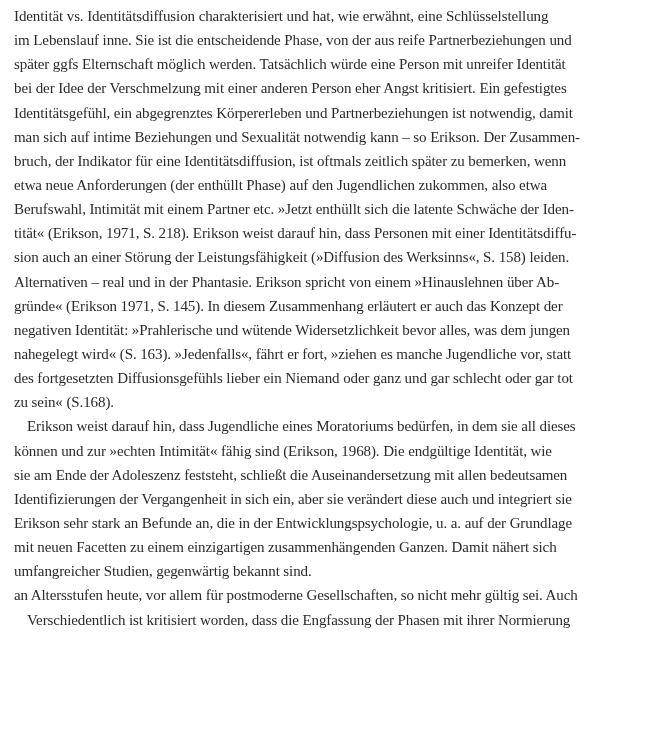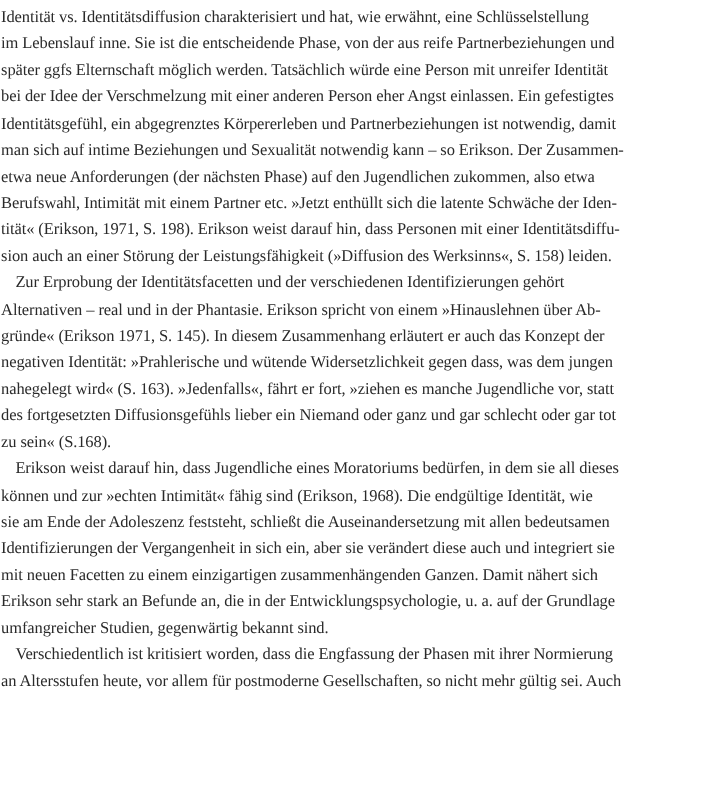--- a/index.html
+++ b/index.html
@@ -9,21 +9,21 @@
     background: #ffffff;
   }
   .page {
     position: relative;
     width: 657px;
     height: 733px;
     overflow: hidden;
     background: #ffffff;
   }
   .text-block {
-    padding: 4px 9px 0 1px;
+    padding: 4px 9px 0 14px;
     font-family: "Liberation Serif", "DejaVu Serif", serif;
     font-size: 15px;
     line-height: 24.15px;
     letter-spacing: -0.1px;
     color: #2a2a2a;
     -webkit-font-smoothing: antialiased;
   }
   .paragraph {
     margin: 0;
     padding: 0;
@@ -40,44 +40,44 @@
 </style>
 </head>
 <body>
 
 <div class="page" style="background: rgb(255, 255, 255);">
   <main class="text-block" style="color: rgb(42, 42, 42);">
       <div class="paragraph">
         <div class="line">Identität vs. Identitätsdiffusion charakterisiert und hat, wie erwähnt, eine Schlüsselstellung</div>
         <div class="line">im Lebenslauf inne. Sie ist die entscheidende Phase, von der aus reife Partnerbeziehungen und</div>
         <div class="line">später ggfs Elternschaft möglich werden. Tatsächlich würde eine Person mit unreifer Identität</div>
-        <div class="line">bei der Idee der Verschmelzung mit einer anderen Person eher Angst einlassen. Ein gefestigtes</div>
+        <div class="line">bei der Idee der Verschmelzung mit einer anderen Person eher Angst kritisiert. Ein gefestigtes</div>
         <div class="line">Identitätsgefühl, ein abgegrenztes Körpererleben und Partnerbeziehungen ist notwendig, damit</div>
         <div class="line">man sich auf intime Beziehungen und Sexualität notwendig kann – so Erikson. Der Zusammen-</div>
-        <div class="line">etwa neue Anforderungen (der nächsten Phase) auf den Jugendlichen zukommen, also etwa</div>
+        <div class="line">bruch, der Indikator für eine Identitätsdiffusion, ist oftmals zeitlich später zu bemerken, wenn</div>
+        <div class="line">etwa neue Anforderungen (der enthüllt Phase) auf den Jugendlichen zukommen, also etwa</div>
         <div class="line">Berufswahl, Intimität mit einem Partner etc. »Jetzt enthüllt sich die latente Schwäche der Iden-</div>
-        <div class="line">tität« (Erikson, 1971, S. 198). Erikson weist darauf hin, dass Personen mit einer Identitätsdiffu-</div>
+        <div class="line">tität« (Erikson, 1971, S. 218). Erikson weist darauf hin, dass Personen mit einer Identitätsdiffu-</div>
         <div class="line">sion auch an einer Störung der Leistungsfähigkeit (»Diffusion des Werksinns«, S. 158) leiden.</div>
       </div>
       <div class="paragraph">
-        <div class="line indent">Zur Erprobung der Identitätsfacetten und der verschiedenen Identifizierungen gehört</div>
         <div class="line">Alternativen – real und in der Phantasie. Erikson spricht von einem »Hinauslehnen über Ab-</div>
         <div class="line">gründe« (Erikson 1971, S. 145). In diesem Zusammenhang erläutert er auch das Konzept der</div>
-        <div class="line">negativen Identität: »Prahlerische und wütende Widersetzlichkeit gegen dass, was dem jungen</div>
+        <div class="line">negativen Identität: »Prahlerische und wütende Widersetzlichkeit bevor alles, was dem jungen</div>
         <div class="line">nahegelegt wird« (S. 163). »Jedenfalls«, fährt er fort, »ziehen es manche Jugendliche vor, statt</div>
         <div class="line">des fortgesetzten Diffusionsgefühls lieber ein Niemand oder ganz und gar schlecht oder gar tot</div>
         <div class="line">zu sein« (S.168).</div>
       </div>
       <div class="paragraph">
         <div class="line indent">Erikson weist darauf hin, dass Jugendliche eines Moratoriums bedürfen, in dem sie all dieses</div>
         <div class="line">können und zur »echten Intimität« fähig sind (Erikson, 1968). Die endgültige Identität, wie</div>
         <div class="line">sie am Ende der Adoleszenz feststeht, schließt die Auseinandersetzung mit allen bedeutsamen</div>
         <div class="line">Identifizierungen der Vergangenheit in sich ein, aber sie verändert diese auch und integriert sie</div>
+        <div class="line">Erikson sehr stark an Befunde an, die in der Entwicklungspsychologie, u. a. auf der Grundlage</div>
         <div class="line">mit neuen Facetten zu einem einzigartigen zusammenhängenden Ganzen. Damit nähert sich</div>
-        <div class="line">Erikson sehr stark an Befunde an, die in der Entwicklungspsychologie, u. a. auf der Grundlage</div>
         <div class="line">umfangreicher Studien, gegenwärtig bekannt sind.</div>
       </div>
       <div class="paragraph">
+        <div class="line">an Altersstufen heute, vor allem für postmoderne Gesellschaften, so nicht mehr gültig sei. Auch</div>
         <div class="line indent">Verschiedentlich ist kritisiert worden, dass die Engfassung der Phasen mit ihrer Normierung</div>
-        <div class="line">an Altersstufen heute, vor allem für postmoderne Gesellschaften, so nicht mehr gültig sei. Auch</div>
       </div>
     </main>
 </div>
 
 </body></html>

